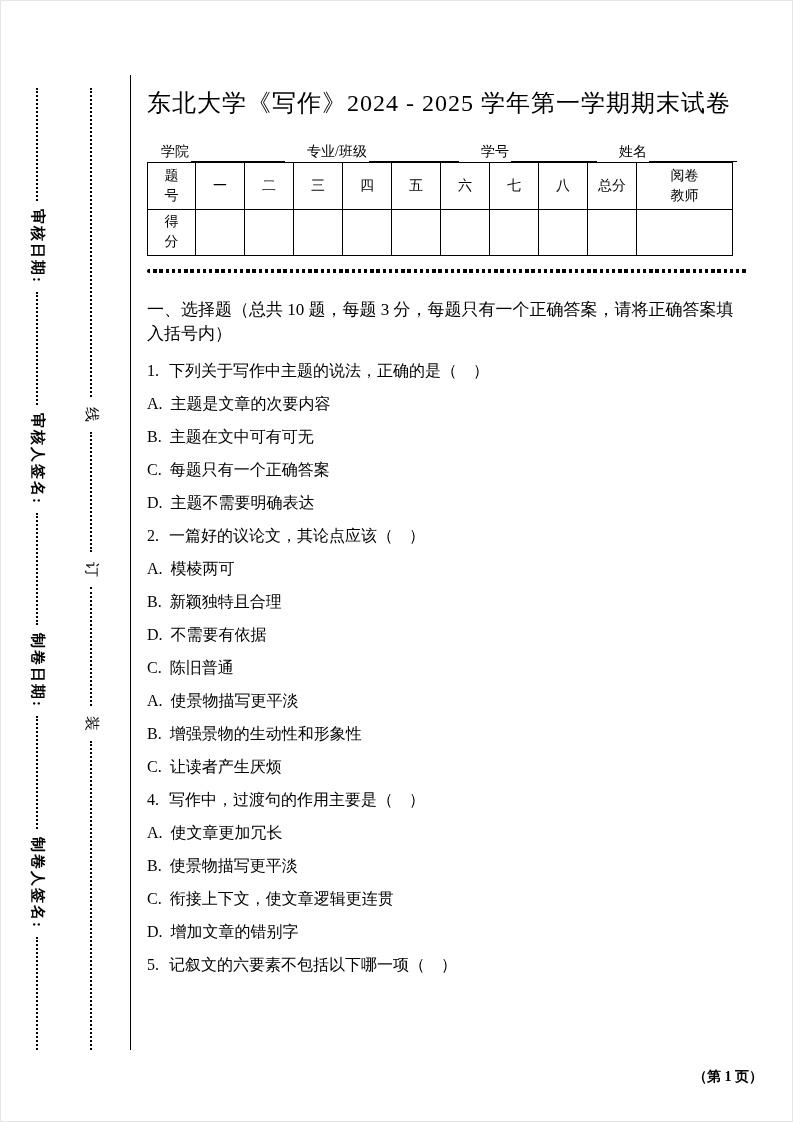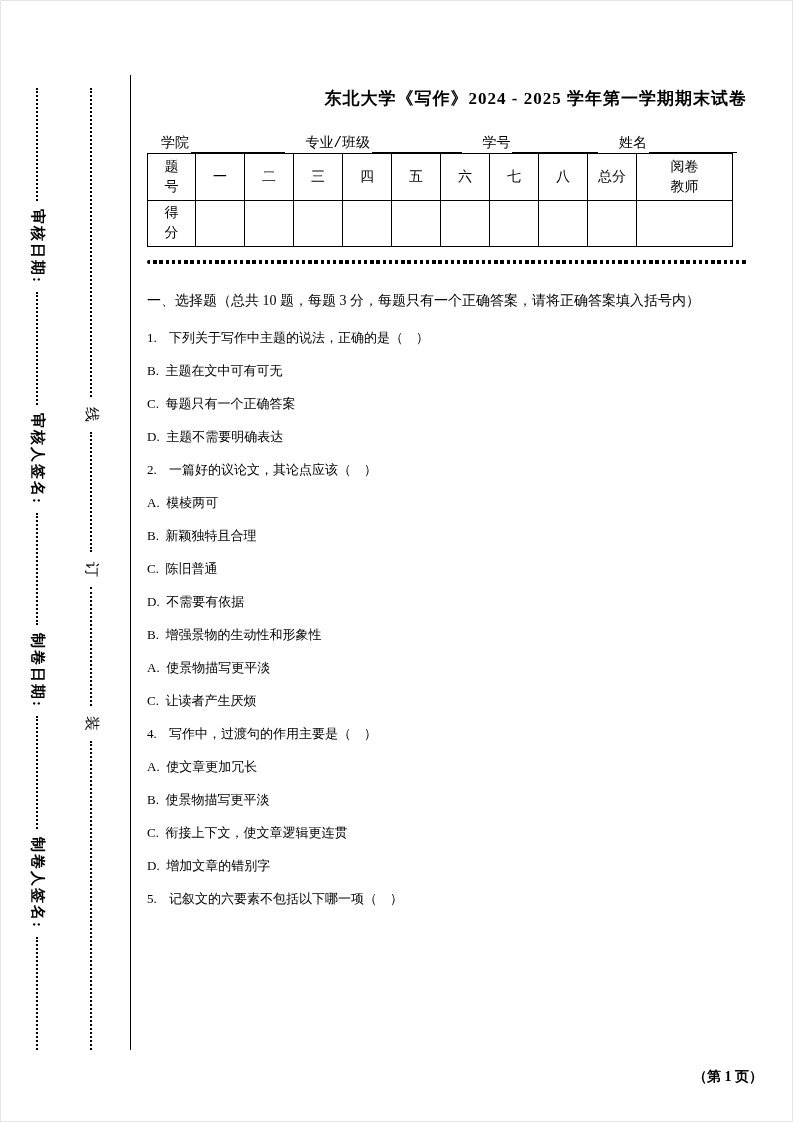--- a/index.html
+++ b/index.html
@@ -31,28 +31,28 @@
     font-size:15px; padding:10px 0;
   }
 
   
   .main {
     position:absolute; left:130px; top:75px; width:633px; height:975px;
     border-left:1px solid #000;
     padding:8px 16px 0 16px;
   }
   .title {
-    text-align:right; font-size:17px; font-weight:bold;
+    text-align:left; font-size:24px; font-weight:normal;
     margin-top:4px; letter-spacing:1px;
   }
   .fields {
     display:flex; justify-content:space-between;
     margin:24px 10px 0 14px; font-size:14px;
   }
-  .field { display:flex; align-items:flex-end;font-family:Liberation Mono, monospace; }
+  .field { display:flex; align-items:flex-end; }
   .field .flabel { padding-bottom:1px; }
   .blank {
     display:inline-block; width:94px; height:17px;
     border-bottom:1px solid #000; margin-left:2px;
   }
   .blank.b2 { width:90px; }
   .blank.b3 { width:86px; }
   .blank.b4 { width:88px; }
 
   table.score { border-collapse:collapse; table-layout:fixed; }
@@ -64,25 +64,25 @@
   tr.r2 td { height:42px; }
   .narrow1 { display:inline-block; width:1.3em; line-height:1.45; }
   .narrow2 { display:inline-block; width:2.6em; line-height:1.45; }
 
   .sep {
     margin-top:13px; height:4px; border-radius:2px;
     background:repeating-linear-gradient(90deg,#000 0 3.5px,transparent 3.5px 6.2px);
   }
 
   .section-heading {
-    margin-top:25px; font-size:14px; line-height:24px;
+    margin-top:25px; font-size:17px; line-height:24px;
     white-space:pre-wrap;
   }
   .qline {
-    margin-top:17px; font-size:13px; line-height:16px;
+    margin-top:17px; font-size:16px; line-height:16px;
     white-space:pre-wrap;
   }
   .qnum { display:inline-block; min-width:22px; }
 
   .footer {
     position:absolute; left:130px; top:1068px; width:633px;
     text-align:right; font-size:14px; font-weight:bold;
   }
 </style>
 </head>
@@ -175,32 +175,33 @@
       <td></td>
     </tr>
   </tbody>
     </table>
 
   <div class="sep"></div>
 
   <div class="section-heading">一、选择题（总共 10 题，每题 3 分，每题只有一个正确答案，请将正确答案填入括号内）</div>
 
   <div class="qline"><span class="qnum">1.</span><span>下列关于写作中主题的说法，正确的是（　）</span></div>
+  <div class="qline">A.  主题是文章的次要内容</div>
   <div class="qline">B.  主题在文中可有可无</div>
   <div class="qline">C.  每题只有一个正确答案</div>
   <div class="qline">D.  主题不需要明确表达</div>
 
   <div class="qline"><span class="qnum">2.</span><span>一篇好的议论文，其论点应该（　）</span></div>
   <div class="qline">A.  模棱两可</div>
   <div class="qline">B.  新颖独特且合理</div>
+  <div class="qline">D.  不需要有依据</div>
   <div class="qline">C.  陈旧普通</div>
-  <div class="qline">D.  不需要有依据</div>
-
+
+  <div class="qline">A.  使景物描写更平淡</div>
   <div class="qline">B.  增强景物的生动性和形象性</div>
-  <div class="qline">A.  使景物描写更平淡</div>
   <div class="qline">C.  让读者产生厌烦</div>
 
   <div class="qline"><span class="qnum">4.</span><span>写作中，过渡句的作用主要是（　）</span></div>
   <div class="qline">A.  使文章更加冗长</div>
   <div class="qline">B.  使景物描写更平淡</div>
   <div class="qline">C.  衔接上下文，使文章逻辑更连贯</div>
   <div class="qline">D.  增加文章的错别字</div>
 
   <div class="qline"><span class="qnum">5.</span><span>记叙文的六要素不包括以下哪一项（　）</span></div>
 

